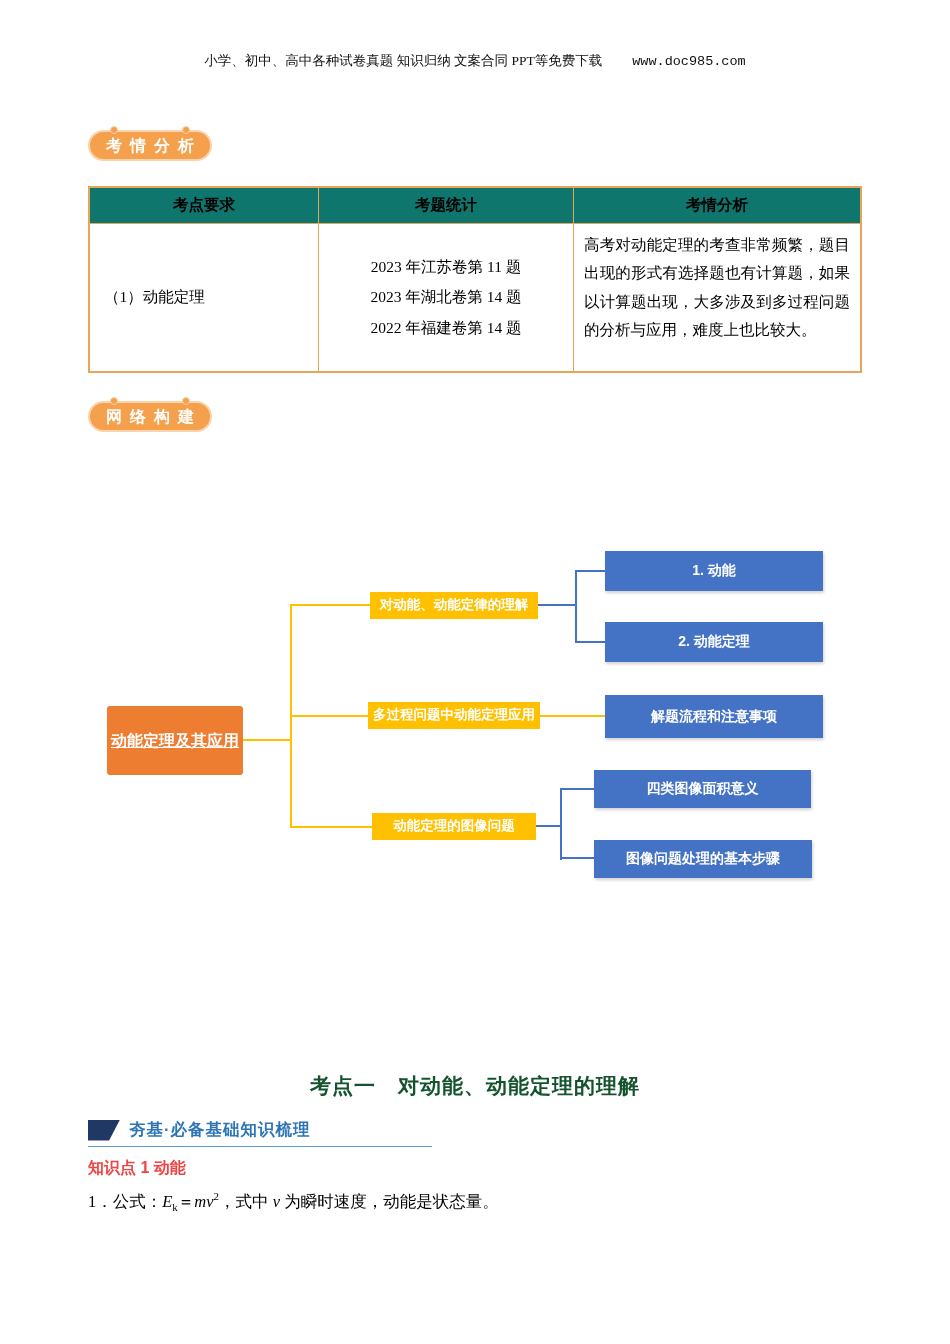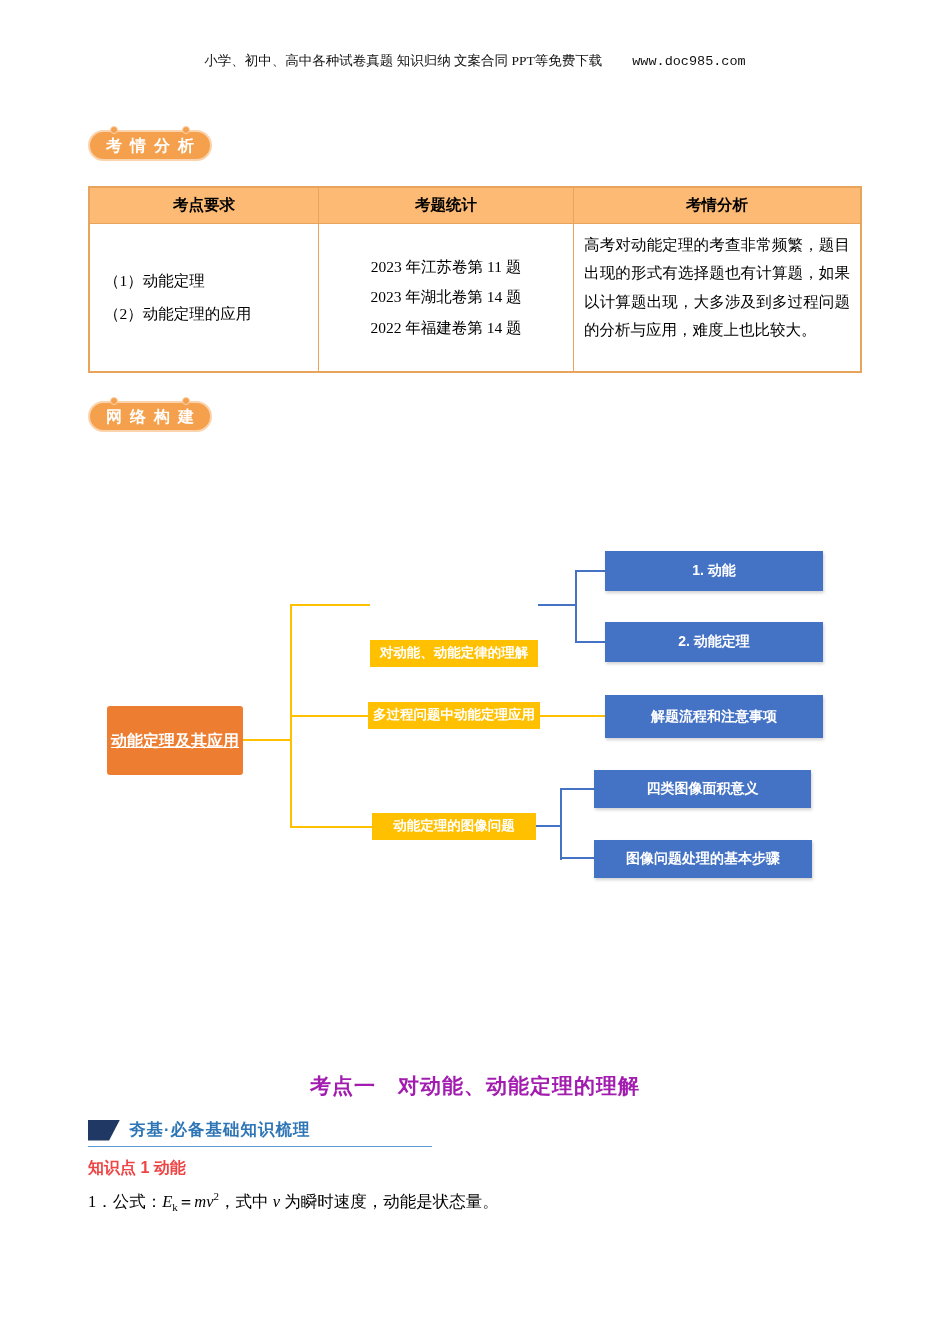--- a/index.html
+++ b/index.html
@@ -32,21 +32,21 @@
   .badge .dot.d1 { left:20px; }
   .badge .dot.d2 { right:20px; }
 
   
   .exam-table {
     position:absolute; left:88px; top:186px; width:774px;
     border:2px solid #E9A45B; font-family:"Liberation Serif", serif;
   }
   .t-row { display:grid; grid-template-columns:229px 255px 286px; }
   .t-hcell {
-    background:#fdba74; font-weight:bold; text-align:center;
+    background:#0f766e; font-weight:bold; text-align:center;
     font-size:15.5px; padding:7px 0;
     border-right:1px solid #E9A45B; border-bottom:1px solid #E9A45B;
   }
   .t-hcell:last-child { border-right:none; }
   .t-cell { border-right:1px solid #E9A45B; font-size:15.5px; min-height:147px; }
   .t-cell:last-child { border-right:none; }
   .t-cell.req {
     display:flex; flex-direction:column; justify-content:center;
     padding-left:14px; line-height:2.1;
   }
@@ -66,21 +66,21 @@
   .mm-root  { background:#ED7D31; font-size:16px; border-radius:3px;text-decoration:underline; }
   .mm-yellow{ background:#FFC000; font-size:13.5px; }
   .mm-blue  { background:#4472C4; font-size:14px; box-shadow:1px 2px 3px rgba(0,0,0,0.18); }
   .mm-line  { position:absolute; }
   .mm-line.yellow { background:#FFC000; }
   .mm-line.blue   { background:#4472C4; }
 
   
   .section-title {
     position:absolute; top:1072px; left:0; width:100%;
-    text-align:center; color:#a21caf; font-size:21px; font-weight:bold;
+    text-align:center; color:#14532d; font-size:21px; font-weight:bold;
     letter-spacing:1px;
   }
   .subheader {
     position:absolute; top:1119px; left:88px; width:344px;
     display:flex; align-items:center; padding-bottom:5px;
     border-bottom:1.5px solid #5B9BD5;
   }
   .subheader .flag {
     width:32px; height:21px; background:#1F3864;
     clip-path:polygon(0 0, 100% 0, 66% 100%, 0 100%);
@@ -116,21 +116,20 @@
 
   <div class="exam-table">
     <div class="t-row">
       <div class="t-hcell">考点要求</div>
       <div class="t-hcell">考题统计</div>
       <div class="t-hcell">考情分析</div>
     </div>
     <div class="t-row">
       <div class="t-cell req">
         <div>（1）动能定理</div>
-        <div>（2）动能定理的应用</div>
       </div>
       <div class="t-cell stats">
         <div>2023 年江苏卷第 11 题</div>
         <div>2023 年湖北卷第 14 题</div>
         <div>2022 年福建卷第 14 题</div>
       </div>
       <div class="t-cell analysis">高考对动能定理的考查非常频繁，题目出现的形式有选择题也有计算题，如果以计算题出现，大多涉及到多过程问题的分析与应用，难度上也比较大。</div>
     </div>
   </div>
 
@@ -153,21 +152,21 @@
 
   <div class="mm-line yellow" style="left:540px; top:715px; width:65px; height:2px;"></div>
 
   <div class="mm-line blue" style="left:536px; top:825px; width:24px; height:2px;"></div>
   <div class="mm-line blue" style="left:560px; top:788px; width:2px; height:72px;"></div>
   <div class="mm-line blue" style="left:560px; top:788px; width:34px; height:2px;"></div>
   <div class="mm-line blue" style="left:560px; top:857px; width:34px; height:2px;"></div>
 
   <div class="mm-box mm-root" style="left:107px; top:706px; width:136px; height:69px;">动能定理及其应用</div>
 
-  <div class="mm-box mm-yellow" style="left:370px; top:592px; width:168px; height:27px;margin-top:48px;">对动能、动能定律的理解</div>
+  <div class="mm-box mm-yellow" style="left:370px; top:592px; width:168px; height:27px;">对动能、动能定律的理解</div>
   <div class="mm-box mm-yellow" style="left:368px; top:702px; width:172px; height:27px;">多过程问题中动能定理应用</div>
   <div class="mm-box mm-yellow" style="left:372px; top:813px; width:164px; height:27px;">动能定理的图像问题</div>
 
   <div class="mm-box mm-blue" style="left:605px; top:551px; width:218px; height:40px;">1. 动能</div>
   <div class="mm-box mm-blue" style="left:605px; top:622px; width:218px; height:40px;">2. 动能定理</div>
   <div class="mm-box mm-blue" style="left:605px; top:695px; width:218px; height:43px;">解题流程和注意事项</div>
   <div class="mm-box mm-blue" style="left:594px; top:770px; width:217px; height:38px;">四类图像面积意义</div>
   <div class="mm-box mm-blue" style="left:594px; top:840px; width:218px; height:38px;">图像问题处理的基本步骤</div>
 
   <div class="section-title">考点一　对动能、动能定理的理解</div>

